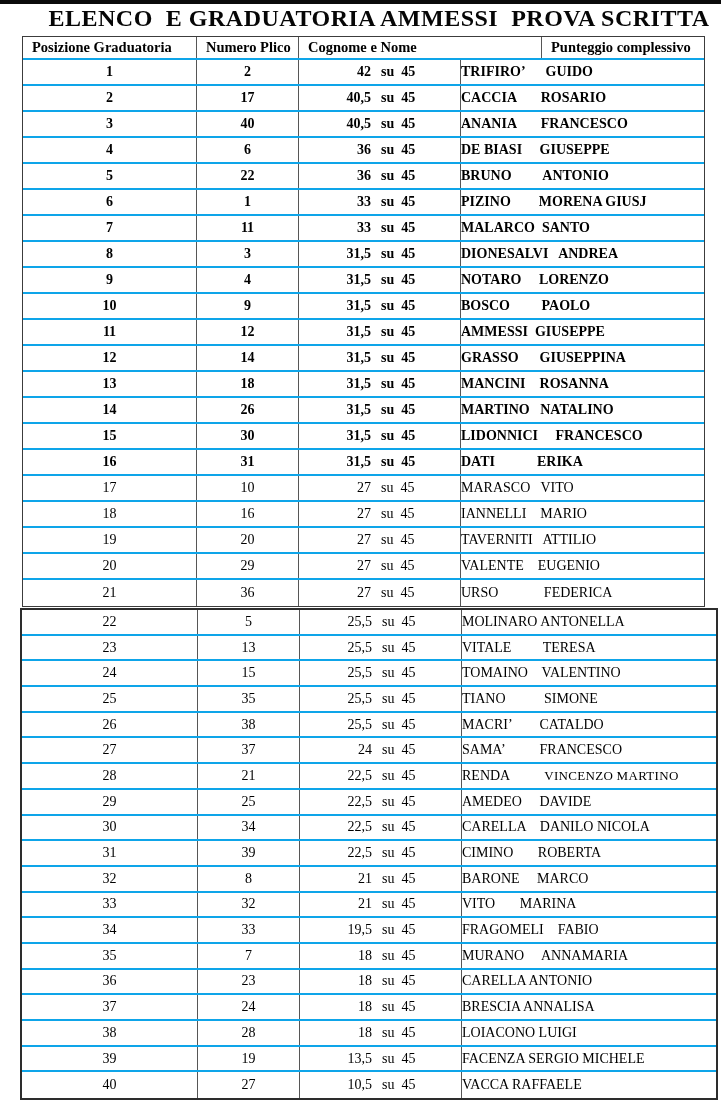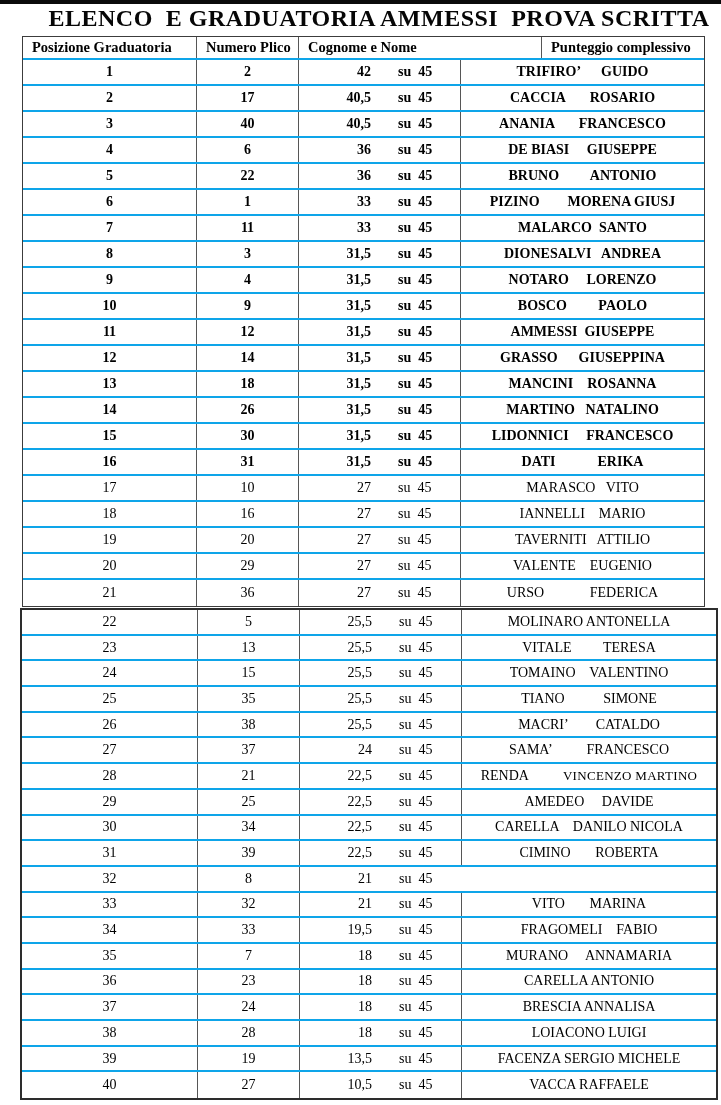--- a/index.html
+++ b/index.html
@@ -63,30 +63,30 @@
   .c1 { width: 174px; }
   .c2 { width: 102px; }
   .c3 { width: 162px; }
   .c4 { flex: 1; }
   .tbl2 .c1 { width: 176px; }
   .tbl2 .c2 { width: 102px; }
   .tbl2 .c3 { width: 162px; }
   .tr:not(.thead) .c1,
   .tr:not(.thead) .c2 { justify-content: center; }
   .tr:not(.thead) .c3 { justify-content: flex-start; }
-  .tr:not(.thead) .c4 { justify-content: center; }
+  .tr:not(.thead) .c4 { justify-content: flex-start; }
   .bold { font-weight: bold; }
   .val {
     display: inline-block;
     width: 72px;
     text-align: right;
     white-space: pre;
   }
   .su {
-    margin-left: 27px;
+    margin-left: 10px;
     white-space: pre;
   }
   .nome { white-space: pre; }
   .nome-small {
     font-size: 13px;
     margin-left: 34px;
     white-space: pre;
     letter-spacing: 0.3px;
   }
 </style>
@@ -482,20 +482,23 @@
         </div>
   </div>
 
   <div class="tr">
     <div class="td c1 pos">32</div>
     <div class="td c2 plico">8</div>
     <div class="td c3">
           <span class="val">21</span>
           <span class="su">su  45</span>
         </div>
+    <div class="td c4">
+          <span class="nome">BARONE     MARCO</span>
+        </div>
   </div>
 
   <div class="tr">
     <div class="td c1 pos">33</div>
     <div class="td c2 plico">32</div>
     <div class="td c3">
           <span class="val">21</span>
           <span class="su">su  45</span>
         </div>
     <div class="td c4">

